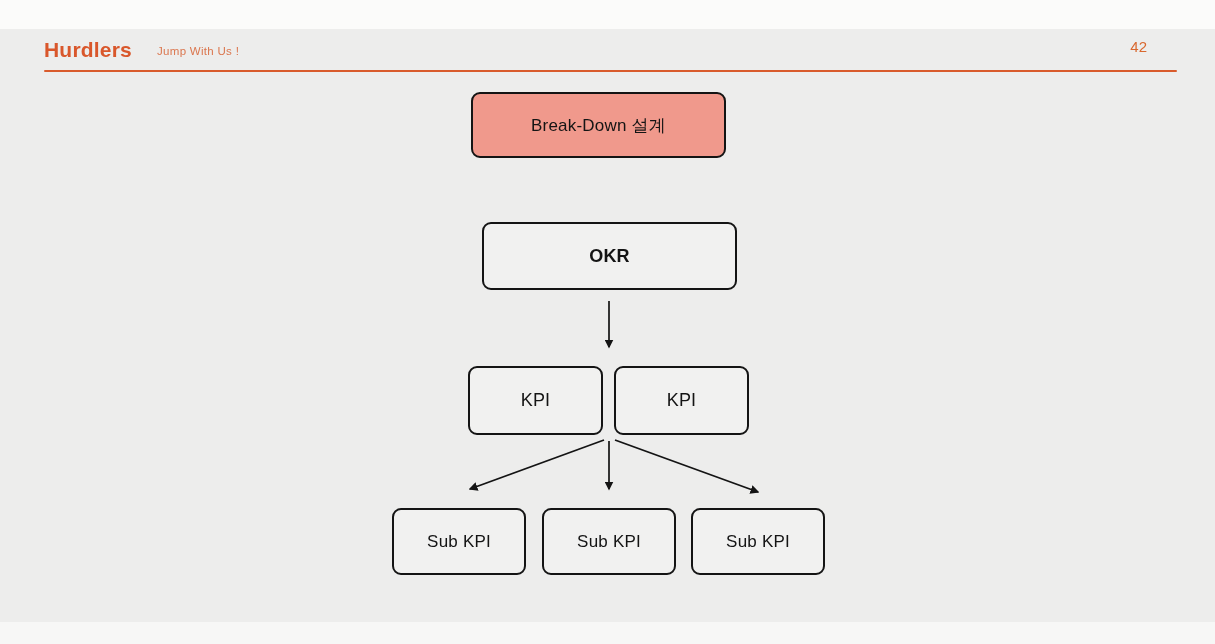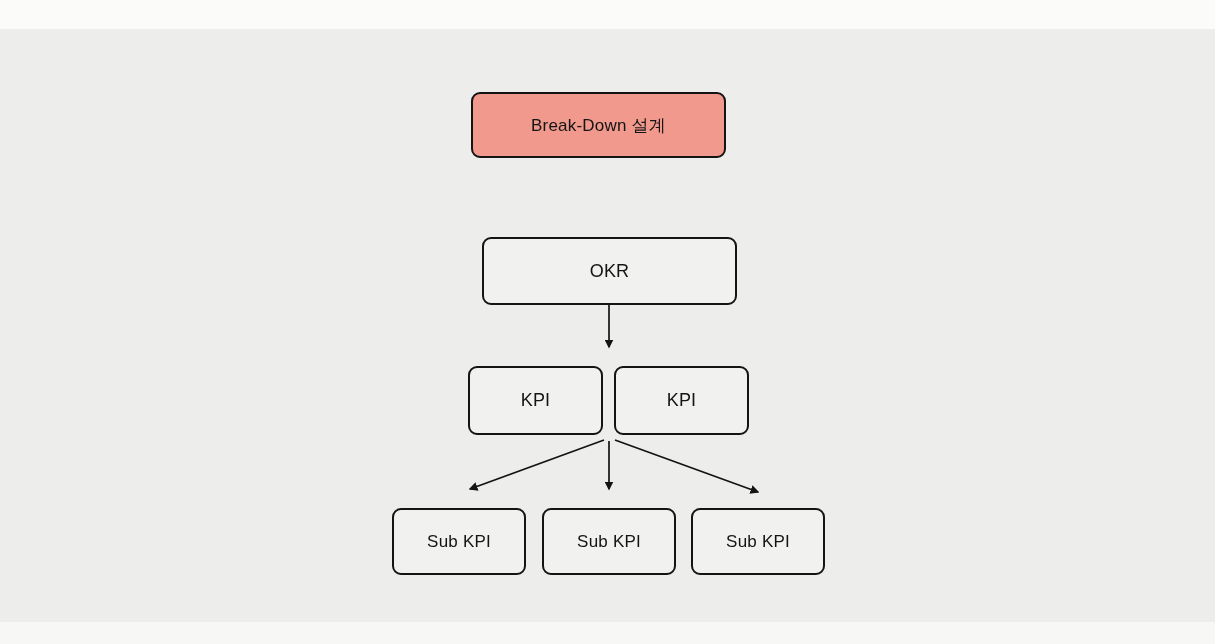--- a/index.html
+++ b/index.html
@@ -72,21 +72,21 @@
     display: flex;
     align-items: center;
     justify-content: center;
     font-size: 18px;
     color: #141414;
     letter-spacing: 0.2px;
   }
   .node.accent { background: #f0998c; }
 
   .node-breakdown { left: 471px; top: 92px;  width: 255px; height: 66px; font-size: 17px; }
-  .node-okr       { left: 482px; top: 237px; width: 255px; height: 68px; }
+  .node-okr       { left: 482px; top: 222px; width: 255px; height: 68px; font-weight: bold; }
   .node-kpi1      { left: 468px; top: 366px; width: 135px; height: 69px; }
   .node-kpi2      { left: 614px; top: 366px; width: 135px; height: 69px; }
   .node-sub1      { left: 392px; top: 508px; width: 134px; height: 67px; font-size: 17px; }
   .node-sub2      { left: 542px; top: 508px; width: 134px; height: 67px; font-size: 17px; }
   .node-sub3      { left: 691px; top: 508px; width: 134px; height: 67px; font-size: 17px; }
 
   .connector-layer {
     position: absolute;
     left: 0; top: 0;
     width: 1215px; height: 644px;
@@ -94,20 +94,26 @@
   }
 </style>
 </head>
 <body>
 
 <div class="stage">
 
   <div class="strip-top"></div>
   <div class="strip-bottom"></div>
 
+  <div class="header">
+    <div class="brand">Hurdlers</div>
+    <div class="tagline">Jump With Us !</div>
+    <div class="page-number">42</div>
+    <div class="header-rule"></div>
+  </div>
 
   <svg class="connector-layer" viewBox="0 0 1215 644" xmlns="http://www.w3.org/2000/svg">
     <defs>
       <marker id="arrowhead" markerWidth="9" markerHeight="9" refX="7.5" refY="4.5" orient="auto" markerUnits="userSpaceOnUse">
         <path d="M0,0 L9,4.5 L0,9 z" fill="#141414"></path>
       </marker>
     </defs>
 
     <line x1="609" y1="301" x2="609" y2="347" stroke="#141414" stroke-width="1.7" marker-end="url(#arrowhead)"></line>
 

